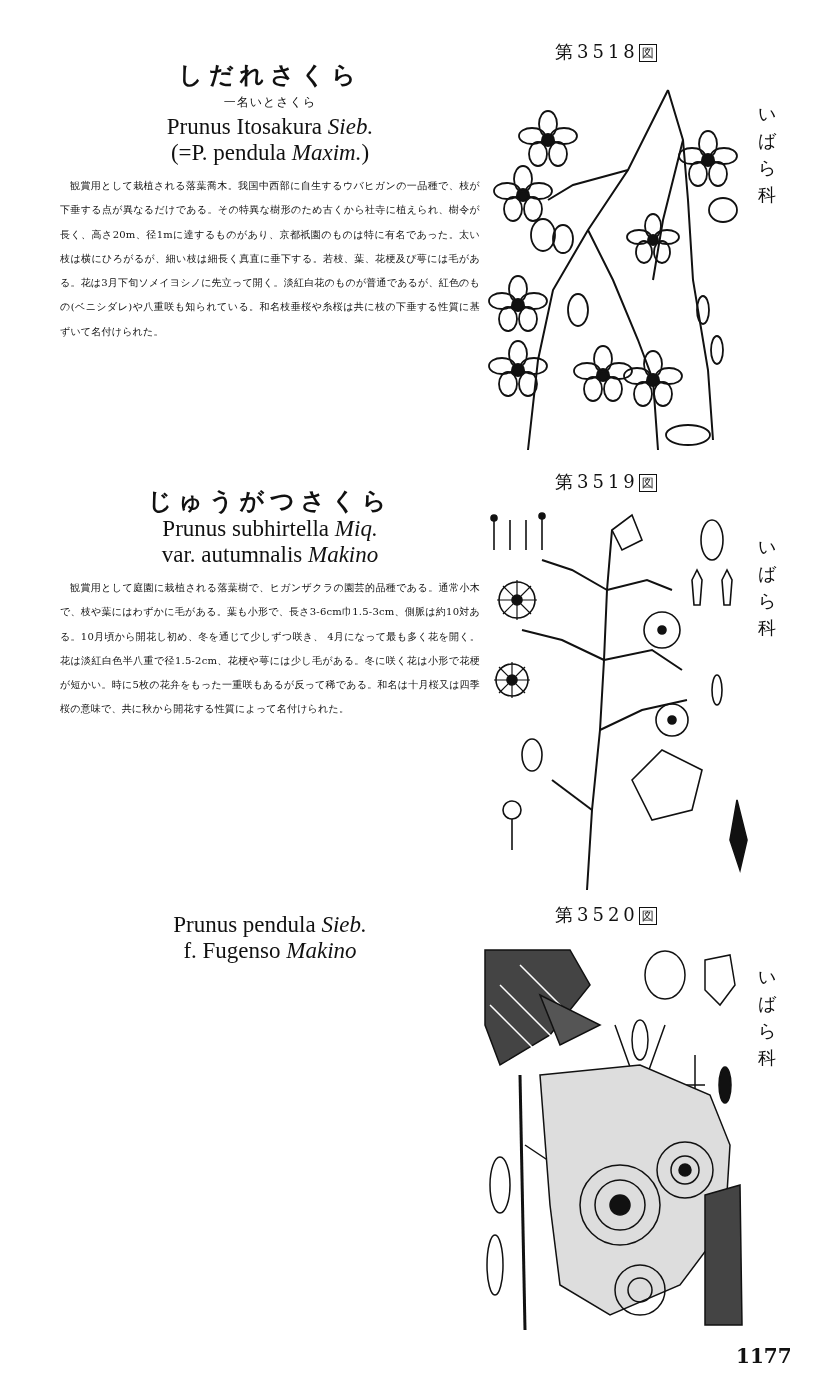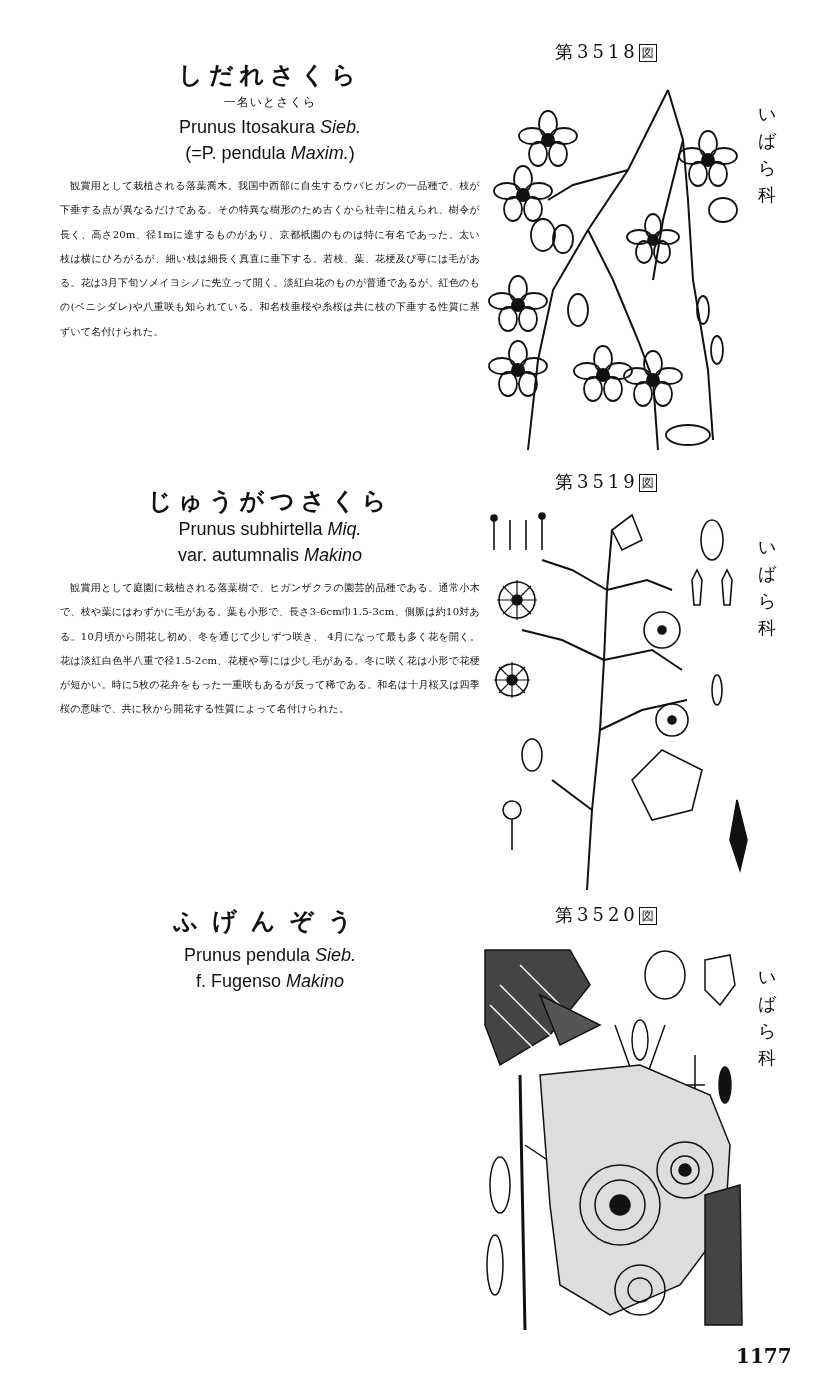--- a/index.html
+++ b/index.html
@@ -10,21 +10,21 @@
     }
     .entry { position: absolute; left: 60px; width: 420px; }
     .title-jp {
       text-align: center; font-family: Liberation Serif, serif;
       font-weight: bold; font-size: 24px; letter-spacing: 6px; line-height: 30px;
     }
     .alias {
       text-align: center; font-size: 12px; line-height: 24px; letter-spacing: 1px;
     }
     .latin {
-      text-align: center; font-family: Liberation Sans, sans-serif; font-size: 18px; line-height: 26px;
+      text-align: center; font-family: Liberation Serif, serif; font-size: 23px; line-height: 26px;
     }
     .latin i { font-style: italic; }
     .body-text {
       font-size: 10px; line-height: 24.3px; text-align: justify;
       text-indent: 1em; margin-top: 8px; letter-spacing: 0.2px;
     }
     .fig-label {
       position: absolute; left: 555px; font-size: 18px; letter-spacing: 4px;
       font-family: "DejaVu Serif", serif;
     }
@@ -225,21 +225,20 @@
     <ellipse cx="50" cy="245" rx="10" ry="16"></ellipse>
     <path d="M150 270 L180 240 L220 260 L210 300 L170 310 Z"></path>
     <circle cx="30" cy="300" r="9"></circle>
       <line x1="30" y1="309" x2="30" y2="340"></line>
     <path d="M255 290 L265 330 L258 360 L248 330 Z" fill="#111"></path>
     <ellipse cx="235" cy="180" rx="5" ry="15"></ellipse>
   </g>
 </svg>
 
 <div class="entry" style="top:906px;">
-  <div class="title-jp" style="letter-spacing:14px;">ふげんぞう</div>
   <div class="latin" style="margin-top:6px;">
     <span>Prunus pendula</span>
     <i>Sieb.</i>
   </div>
   <div class="latin">
     <span>f. Fugenso</span>
     <i>Makino</i>
   </div>
 </div>
 

